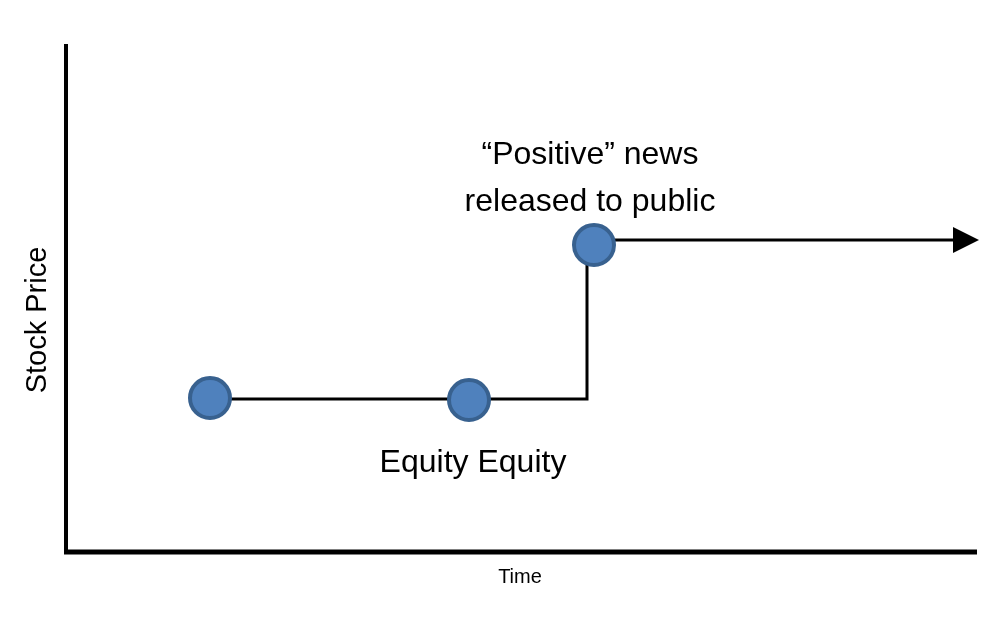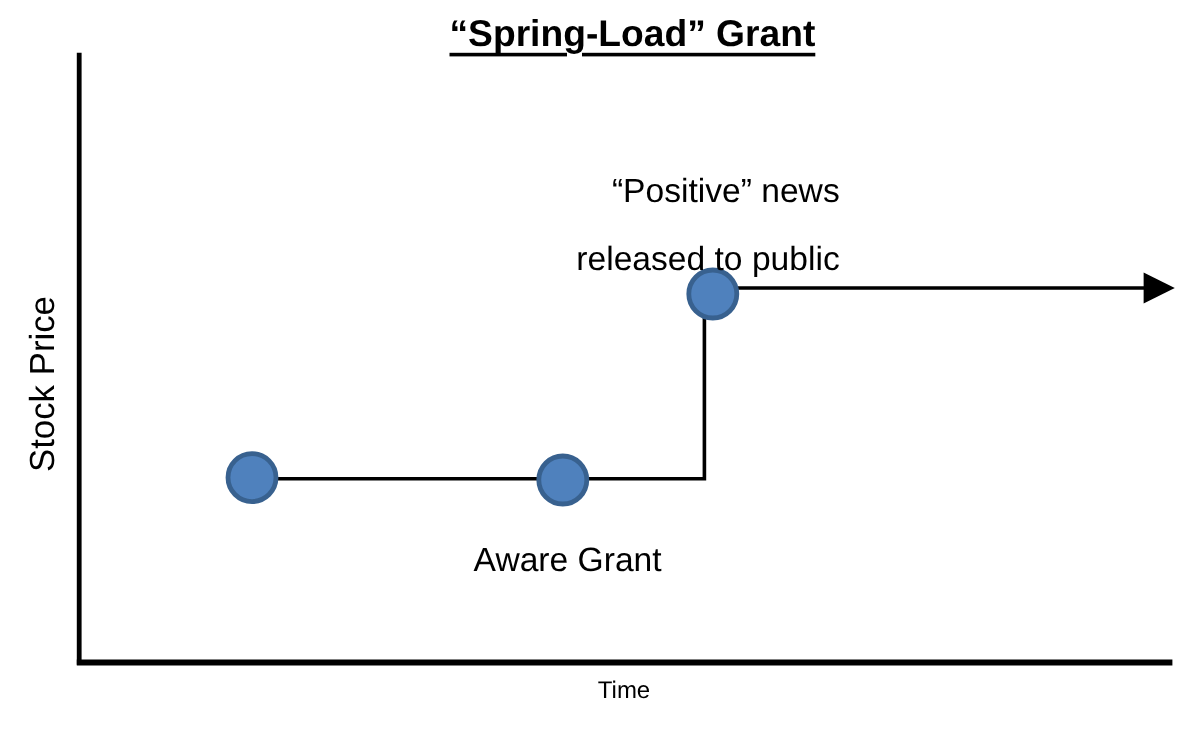--- a/index.html
+++ b/index.html
@@ -25,23 +25,23 @@
     white-space: nowrap;
   }
   .plot-svg {
     position: absolute;
     left: 0; top: 0;
     width: 997px; height: 629px;
   }
   .annotation {
     position: absolute;
     transform: translateX(-50%);
-    text-align: right;
-    font-size: 28px;
-    line-height: 57px;
+    text-align: center;
+    font-size: 32px;
+    line-height: 47px;
     white-space: pre-line;
   }
   .ann-aware { left: 213px; top: 433px; }
   .ann-equity { left: 473px; top: 438px; }
   .ann-news { left: 590px; top: 130px; }
   .y-axis-label {
     position: absolute;
     left: -114px;
     top: 300px;
     width: 300px;
@@ -60,39 +60,38 @@
     transform: translateX(-50%);
     font-size: 20px;
     white-space: nowrap;
   }
 </style>
 </head>
 <body>
 
 <div class="stage">
 
-  <div class="chart-title">“Spring-Load” Grant</div>
 
   <svg class="plot-svg" viewBox="0 0 997 629" xmlns="http://www.w3.org/2000/svg">
 
     <line x1="66" y1="44" x2="66" y2="554" stroke-width="4" stroke="#000000"></line>
     <line x1="64" y1="552" x2="977" y2="552" stroke-width="5" stroke="#000000"></line>
 
     <polyline points="210,399 587,399 587,240 957,240" fill="none" stroke-width="3" stroke="#000000"></polyline>
 
     <polygon points="953,227 953,253 979,240" fill="#000000"></polygon>
 
     <circle cx="210" cy="398" r="20" stroke-width="4" fill="#4f81bd" stroke="#38618f"></circle>
     <circle cx="469" cy="400" r="20" stroke-width="4" fill="#4f81bd" stroke="#38618f"></circle>
     <circle cx="594" cy="245" r="20" stroke-width="4" fill="#4f81bd" stroke="#38618f"></circle>
   </svg>
 
   <div class="annotation ann-news">“Positive” news
 released to public</div>
 
 
-  <div class="annotation ann-equity">Aware Grant</div>
+  <div class="annotation ann-equity">Equity Equity</div>
 
   <div class="y-axis-label">Stock Price</div>
 
   <div class="x-axis-label">Time</div>
 
 </div>
 
 </body></html>

